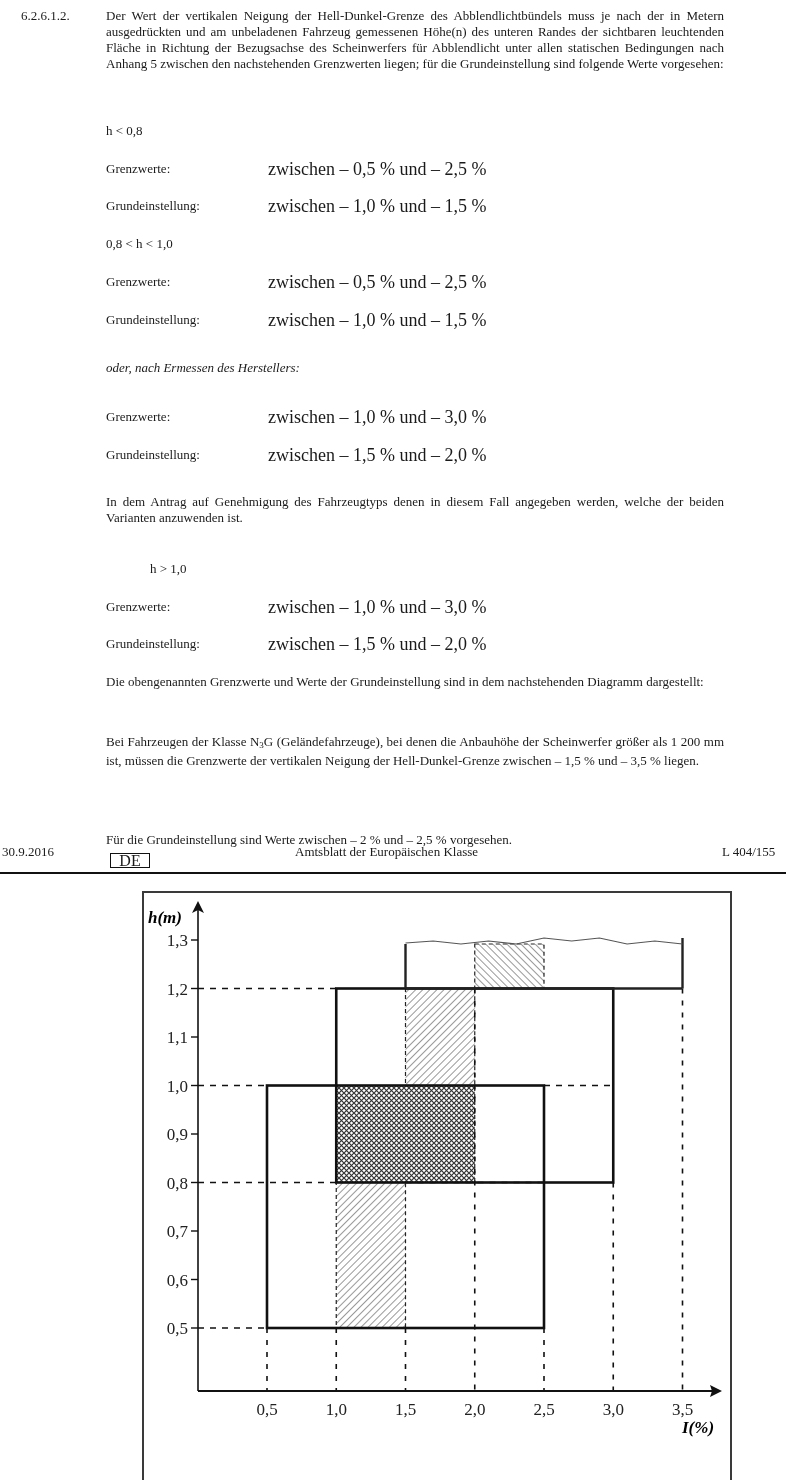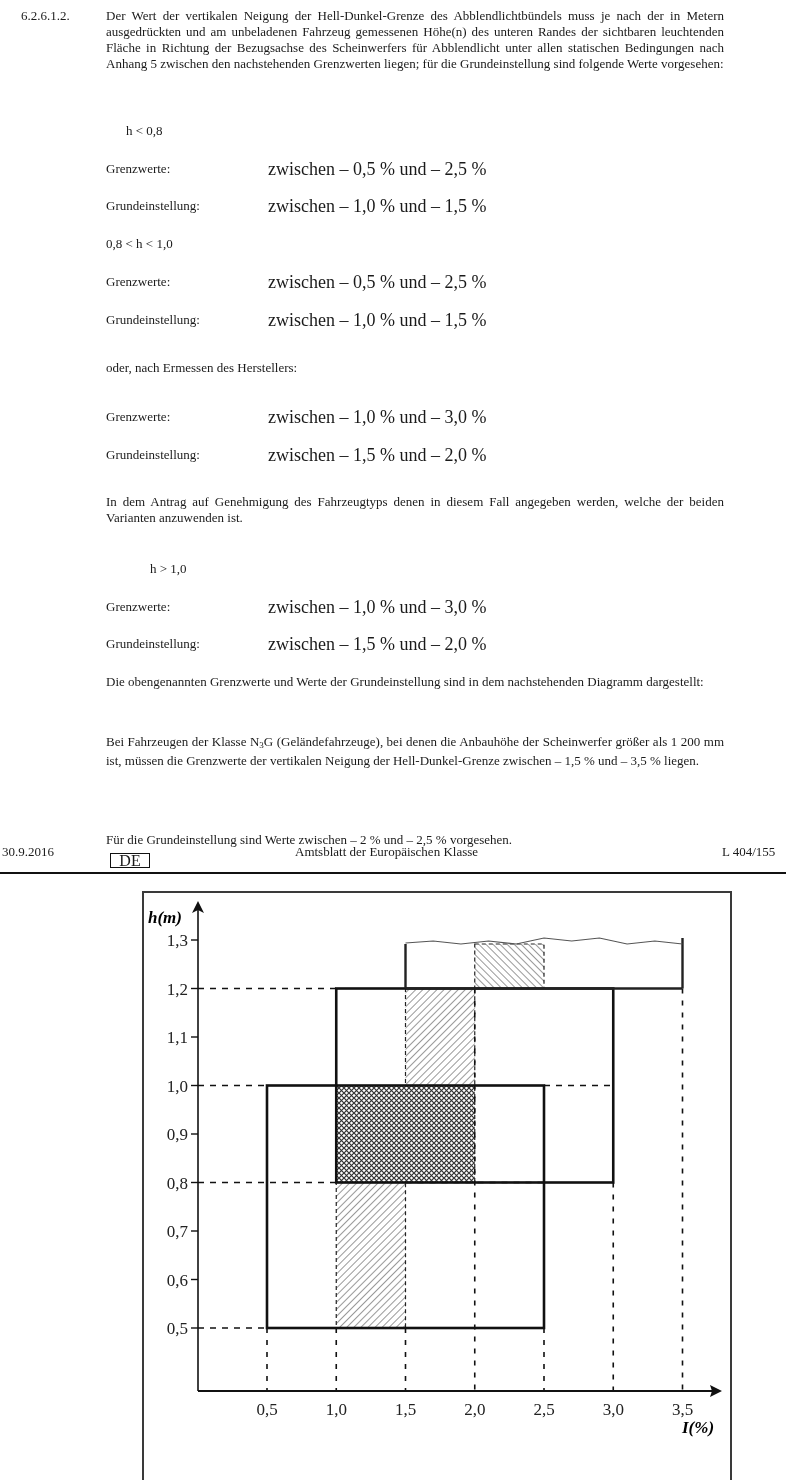--- a/index.html
+++ b/index.html
@@ -18,33 +18,33 @@
                 box-sizing: border-box; border: 2px solid #3a3a3a; background: #fff; }
   svg { position: absolute; left: 0; top: 0; }
   sub { font-size: 9px; vertical-align: -2px; }
 </style>
 </head>
 <body>
 
 <div class="sec-num">6.2.6.1.2.</div>
 <p class="para" style="top:8px;">Der Wert der vertikalen Neigung der Hell-Dunkel-Grenze des Abblendlichtbündels muss je nach der in Metern ausgedrückten und am unbeladenen Fahrzeug gemessenen Höhe(n) des unteren Randes der sichtbaren leuchtenden Fläche in Richtung der Bezugsachse des Scheinwerfers für Abblendlicht unter allen statischen Bedingungen nach Anhang 5 zwischen den nachstehenden Grenzwerten liegen; für die Grundeinstellung sind folgende Werte vorgesehen:</p>
 
-<div class="line" style="top:123px;margin-left:20px;">h &lt; 0,8</div>
+<div class="line" style="top:123px;">h &lt; 0,8</div>
 <div class="line" style="top:161px;">Grenzwerte:</div>
 <div class="val" style="top:161px;">zwischen – 0,5 % und – 2,5 %</div>
 <div class="line" style="top:198px;">Grundeinstellung:</div>
 <div class="val" style="top:198px;">zwischen – 1,0 % und – 1,5 %</div>
 
 <div class="line" style="top:236px;">0,8 &lt; h &lt; 1,0</div>
 <div class="line" style="top:274px;">Grenzwerte:</div>
 <div class="val" style="top:274px;">zwischen – 0,5 % und – 2,5 %</div>
 <div class="line" style="top:312px;">Grundeinstellung:</div>
 <div class="val" style="top:312px;">zwischen – 1,0 % und – 1,5 %</div>
 
-<div class="line" style="top:360px;">oder, nach Ermessen des Herstellers:</div>
+<div class="line" style="top:360px;font-style:italic;">oder, nach Ermessen des Herstellers:</div>
 <div class="line" style="top:409px;">Grenzwerte:</div>
 <div class="val" style="top:409px;">zwischen – 1,0 % und – 3,0 %</div>
 <div class="line" style="top:447px;">Grundeinstellung:</div>
 <div class="val" style="top:447px;">zwischen – 1,5 % und – 2,0 %</div>
 
 <p class="para" style="top:494px;">In dem Antrag auf Genehmigung des Fahrzeugtyps denen in diesem Fall angegeben werden, welche der beiden Varianten anzuwenden ist.</p>
 
 <div class="line" style="top:561px;margin-left:44px;">h &gt; 1,0</div>
 <div class="line" style="top:599px;">Grenzwerte:</div>
 <div class="val" style="top:599px;">zwischen – 1,0 % und – 3,0 %</div>

